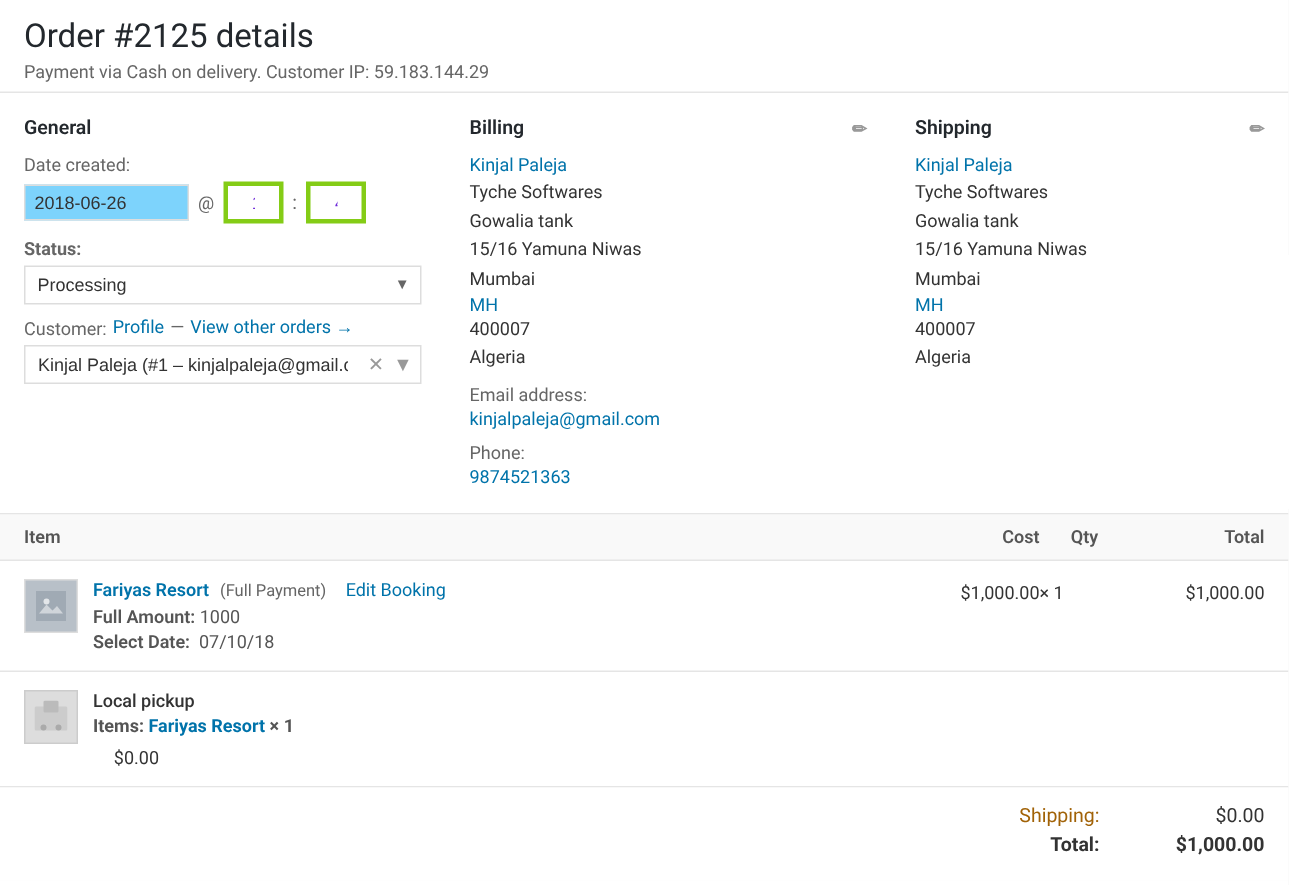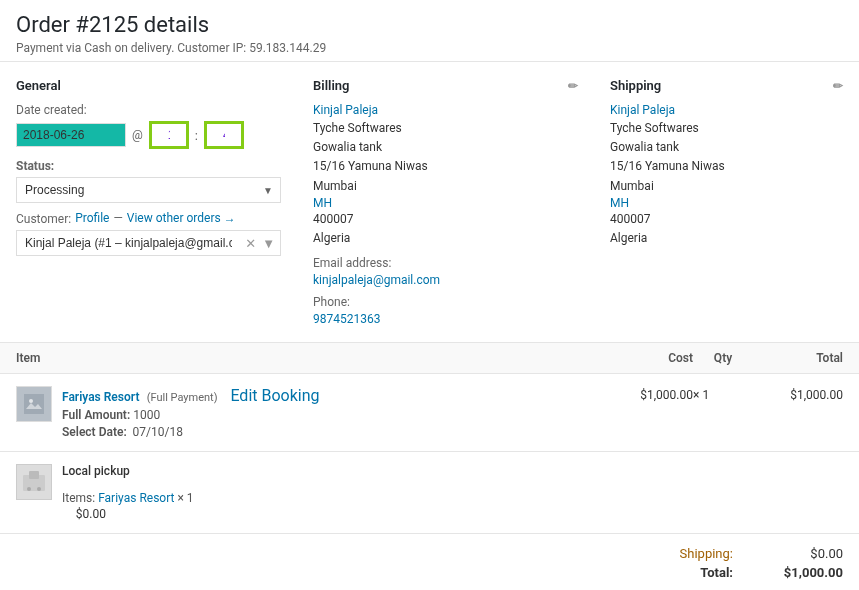--- a/index.html
+++ b/index.html
@@ -11,21 +11,21 @@
     .section-divider { border: none; border-top: 1px solid #e5e5e5; margin: 0; }
     .columns-wrapper { display: flex; padding: 16px; gap: 12px; background: #fff; }
     .col-general { width: 285px; padding-right: 20px; }
     .col-billing { width: 285px; padding-right: 20px; }
     .col-shipping { flex: 1; }
     .col-heading { font-size: 13px; font-weight: 600; color: #23282d; margin-bottom: 10px; display: flex; align-items: center; justify-content: space-between; }
     .edit-pencil { color: #999; font-size: 12px; cursor: pointer; }
     .field-label { font-size: 12px; color: #666; margin-bottom: 4px; margin-top: 8px; }
     .field-label:first-of-type { margin-top: 0; }
     .date-row { display: flex; align-items: center; gap: 6px; }
-    .date-input { border: 1px solid #ddd; padding: 4px 6px; font-size: 12px; width: 110px; color: #333; background: #14b8a6; }
+    .date-input { border: 1px solid #ddd; padding: 4px 6px; font-size: 12px; width: 110px; color: #333; background: #7dd3fc; }
     .at-symbol { color: #666; font-size: 12px; }
     .time-input { border: 3px solid #84cc16; padding: 4px 16px; font-size: 12px; width: 40px; color: #6d28d9; background: #fff; }
     .time-sep { color: #666; }
     .status-select-wrapper { position: relative; margin-top: 4px; }
     .status-select { width: 100%; border: 1px solid #ddd; padding: 5px 24px 5px 8px; font-size: 12px; color: #333; background: #fff; appearance: none; -webkit-appearance: none; }
     .select-arrow { position: absolute; right: 8px; top: 50%; transform: translateY(-50%); pointer-events: none; color: #666; font-size: 10px; }
     .customer-links { display: flex; gap: 4px; margin-top: 8px; }
     .customer-link { color: #0073aa; text-decoration: none; font-size: 12px; }
     .em-dash { color: #666; font-size: 12px; }
     .customer-select-wrapper { position: relative; margin-top: 4px; }
@@ -46,27 +46,27 @@
     .row-item { flex: 1; }
     .row-cost { width: 90px; text-align: right; font-size: 12px; color: #333; padding-top: 2px; }
     .row-qty { width: 60px; text-align: center; font-size: 12px; color: #333; padding-top: 2px; }
     .row-total { width: 90px; text-align: right; font-size: 12px; color: #333; padding-top: 2px; }
     .item-thumb { width: 36px; height: 36px; background: #c8c8c8; border: 1px solid #ddd; display: inline-block; vertical-align: top; margin-right: 10px; flex-shrink: 0; }
     .item-details { display: inline-block; vertical-align: top; }
     .item-name-link { color: #0073aa; text-decoration: none; font-size: 12px; font-weight: 600; }
     .item-tag { font-size: 11px; color: #666; margin-left: 4px; }
     .item-meta { font-size: 12px; color: #555; margin-top: 3px; }
     .item-meta span { font-weight: 600; }
-    .edit-booking-link { color: #0073aa; text-decoration: none; font-size: 16px; margin-right: 24px; }
+    .edit-booking-link { color: #0073aa; text-decoration: none; font-size: 12px; margin-right: 24px; }
     .view-scheduled-btn { border: 1px solid #ccc; background: #f7f7f7; padding: 4px 8px; font-size: 11px; color: #333; cursor: pointer; margin-top: 6px; display: inline-block; }
     .row-item-inner { display: flex; align-items: flex-start; }
     .shipping-row { display: flex; align-items: flex-start; padding: 12px 16px; border-bottom: 1px solid #e5e5e5; background: #fff; flex-direction: column; }
     .shipping-thumb { width: 36px; height: 36px; background: #ddd; border: 1px solid #ccc; display: flex; align-items: center; justify-content: center; margin-right: 10px; flex-shrink: 0; }
     .shipping-name { font-size: 12px; color: #333; font-weight: 500; }
-    .shipping-items { font-size: 12px; color: #555; margin-top: 13px; }
+    .shipping-items { font-size: 12px; color: #555; margin-top: 3px; font-weight: bold; }
     .shipping-items a { color: #0073aa; text-decoration: none; }
     .totals-section { display: flex; flex-direction: column; align-items: flex-end; padding: 12px 16px; background: #fff; }
     .total-row { display: flex; gap: 20px; margin-bottom: 4px; align-items: center; }
     .total-label { font-size: 13px; color: #a16207; width: 120px; text-align: right; }
     .total-value { font-size: 13px; color: #333; width: 90px; text-align: right; }
     .total-row.grand .total-label { font-weight: 700; color: #333; }
     .total-row.grand .total-value { font-weight: 700; color: #333; }
     .qty-display { display: flex; align-items: center; gap: 4px; font-size: 12px; }
   </style>
 </head>

